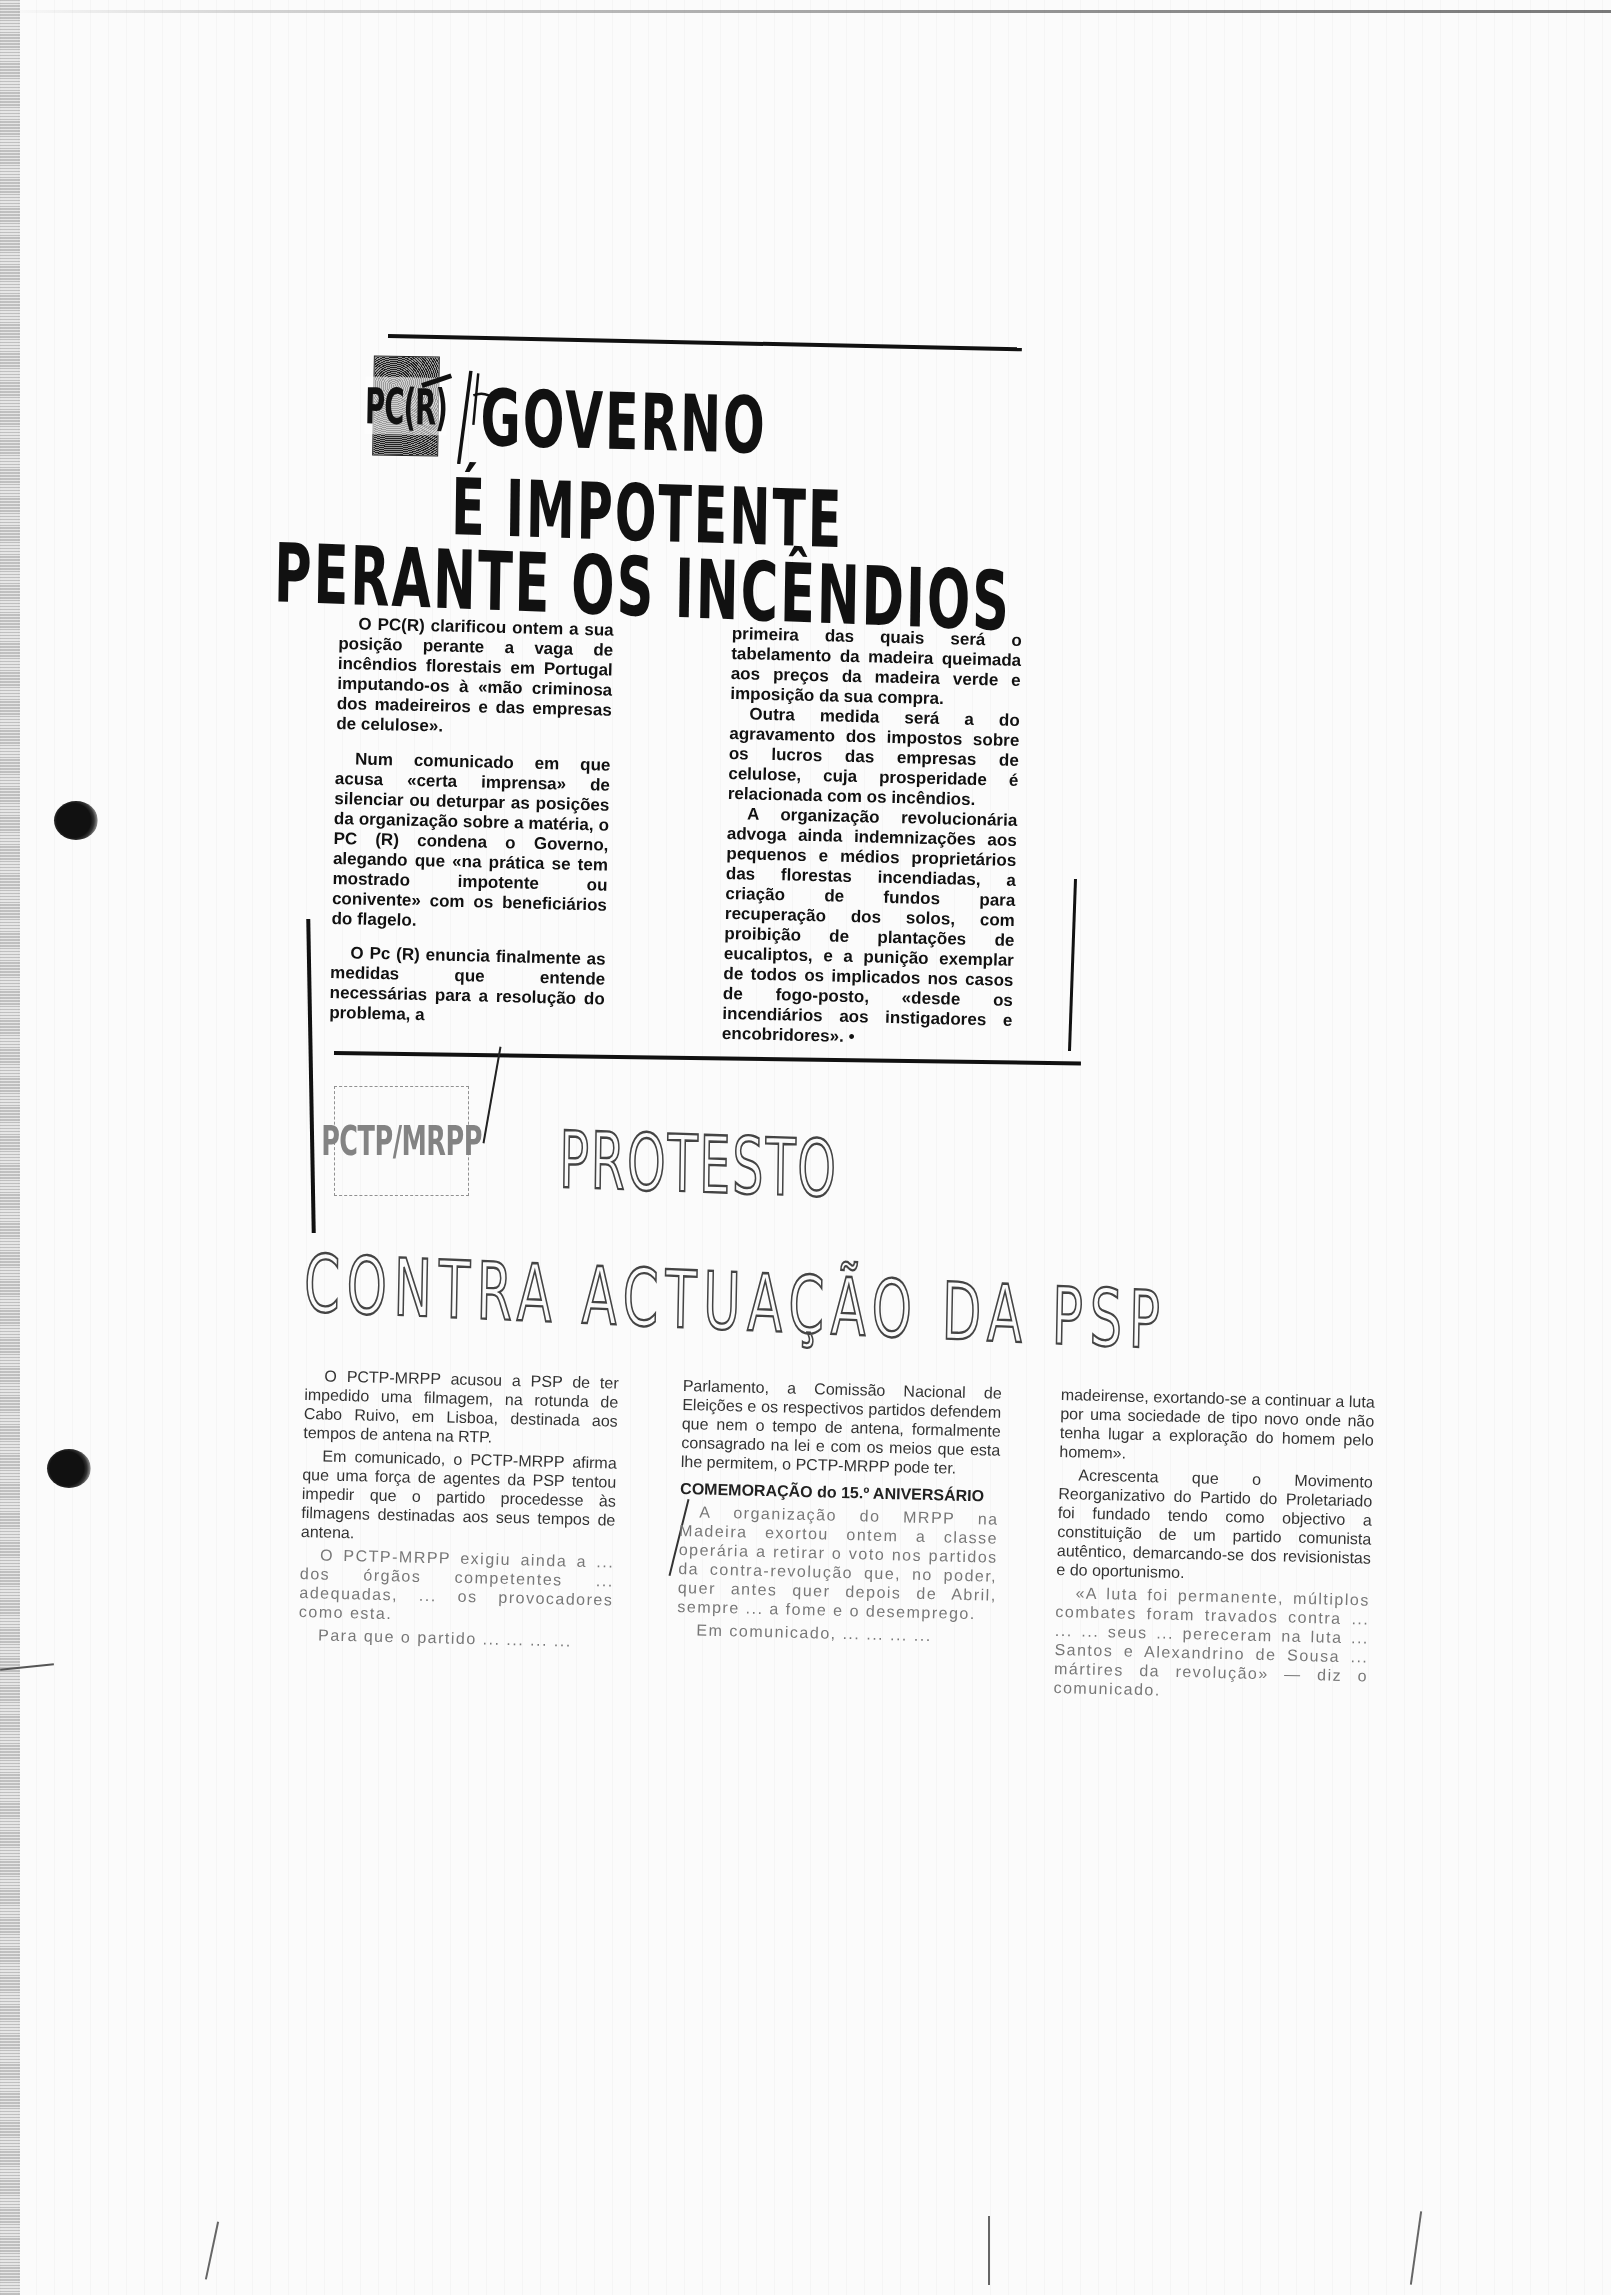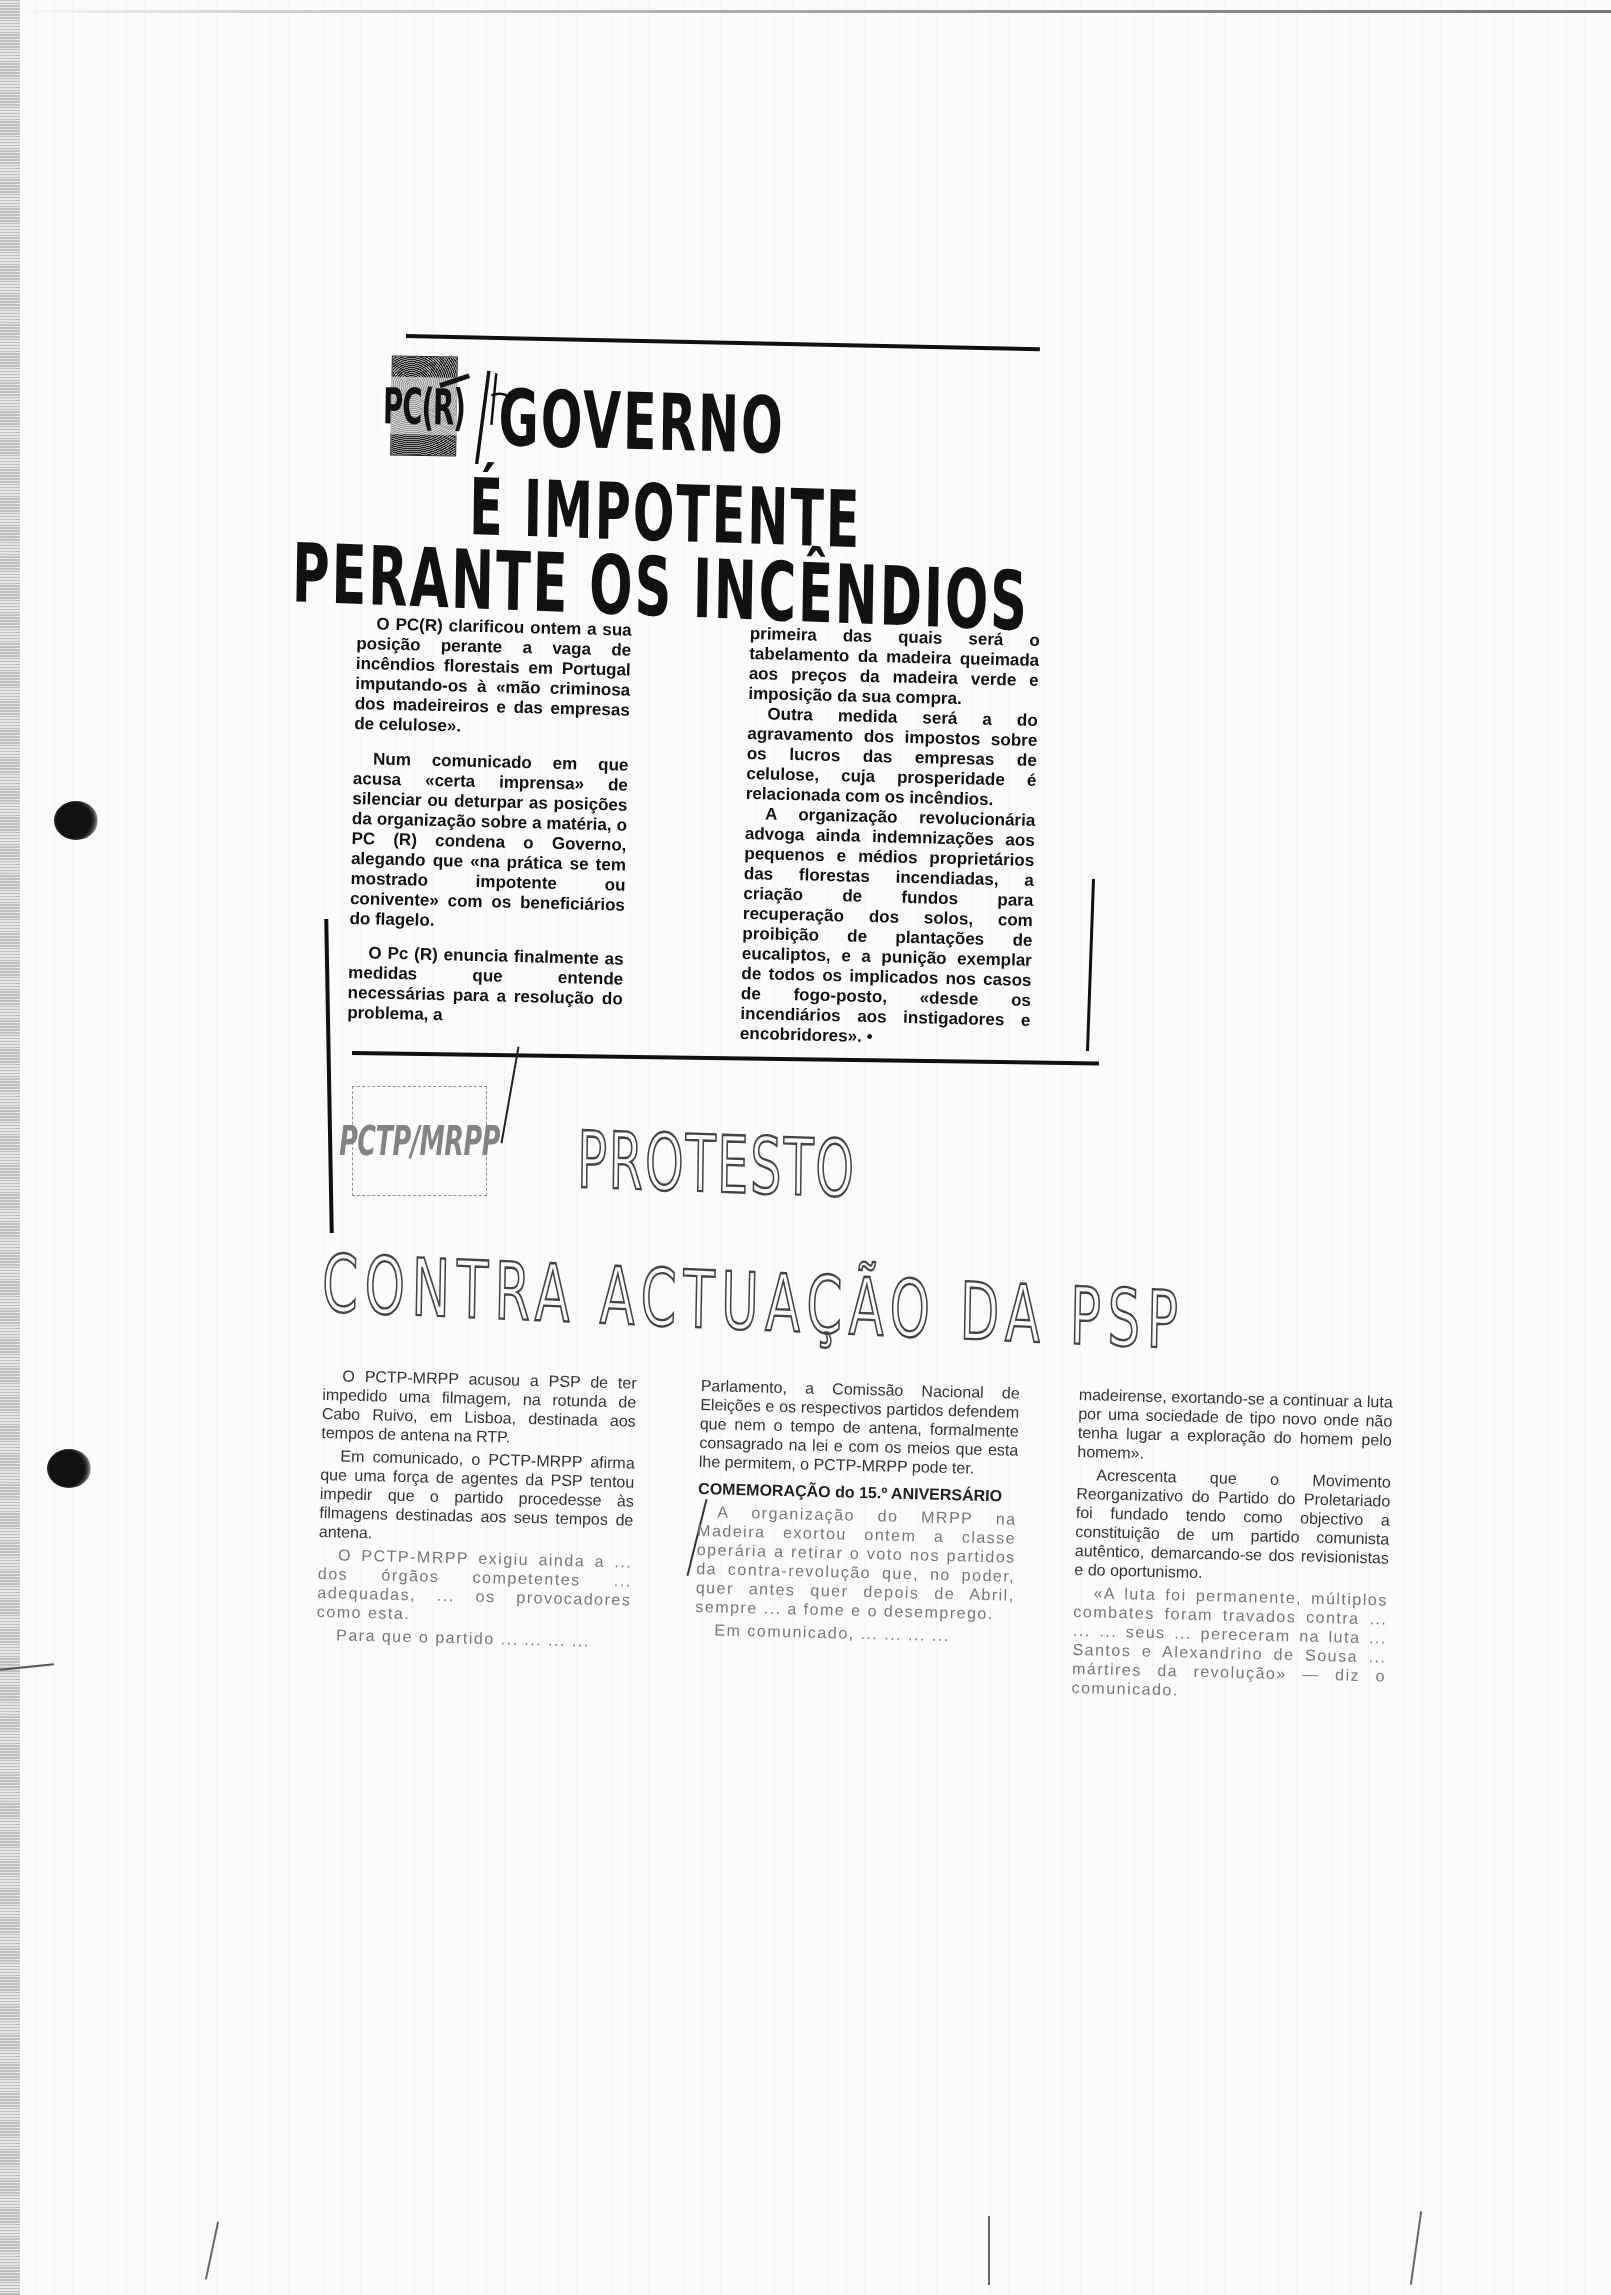--- a/index.html
+++ b/index.html
@@ -26,21 +26,21 @@
       background: repeating-linear-gradient(0deg, #777 0 1.5px, #ccc 1.5px 2.9px);
       opacity: 0.45;
     }
     .punch-hole {
       position: absolute; width: 44px; height: 39px; border-radius: 50%;
       background: radial-gradient(circle at 45% 50%, #111 55%, #333 65%, #888 75%, transparent 78%);
     }
     .hole-1 { left: 54px; top: 801px; }
     .hole-2 { left: 47px; top: 1449px; }
 
-    .clipping { position: absolute; left: 293px; top: 334px; width: 845px; height: 1572px; }
+    .clipping { position: absolute; left: 275px; top: 334px; width: 845px; height: 1572px; }
 
     
     .rule-top {
       position: absolute; left: 113px; top: 0; width: 634px; height: 3.9px;
       background: #111; transform: rotate(1.2deg); transform-origin: left;
     }
     .tag-box {
       position: absolute; left: 98px; top: 21.6px; width: 64px; height: 98px;
       background: repeating-radial-gradient(circle at 30% 30%, #222 0 1px, #999 1px 2px);
       border: 1.5px solid #222; transform: rotate(1deg);
@@ -81,21 +81,21 @@
     }
     .rule-bottom {
       position: absolute; left: 59px; top: 717px; width: 747px; height: 3.9px;
       background: #111; transform: rotate(0.8deg); transform-origin: left;
     }
 
     
     .tag-box-2 {
       position: absolute; left: 59px; top: 752px; width: 133px; height: 108px;
       border: 1.5px dashed #777; opacity: 0.8;
-      display: flex; align-items: center; justify-content: center; font-style: italic;
+      display: flex; align-items: center; justify-content: center;
     }
     .tag-box-2 span {
       font-family: "DejaVu Sans", sans-serif; font-weight: bold; font-size: 25.5px; color: #666;
       transform: scaleY(1.6); letter-spacing: -0.5px;
     }
     .h2-line1 {
       left: 285px; top: 781px; font-size: 49px; color: #555;
       transform: scaleY(1.6) rotate(1.2deg); font-weight: normal;
       -webkit-text-stroke: 1.5px #444; color: transparent;
     }

